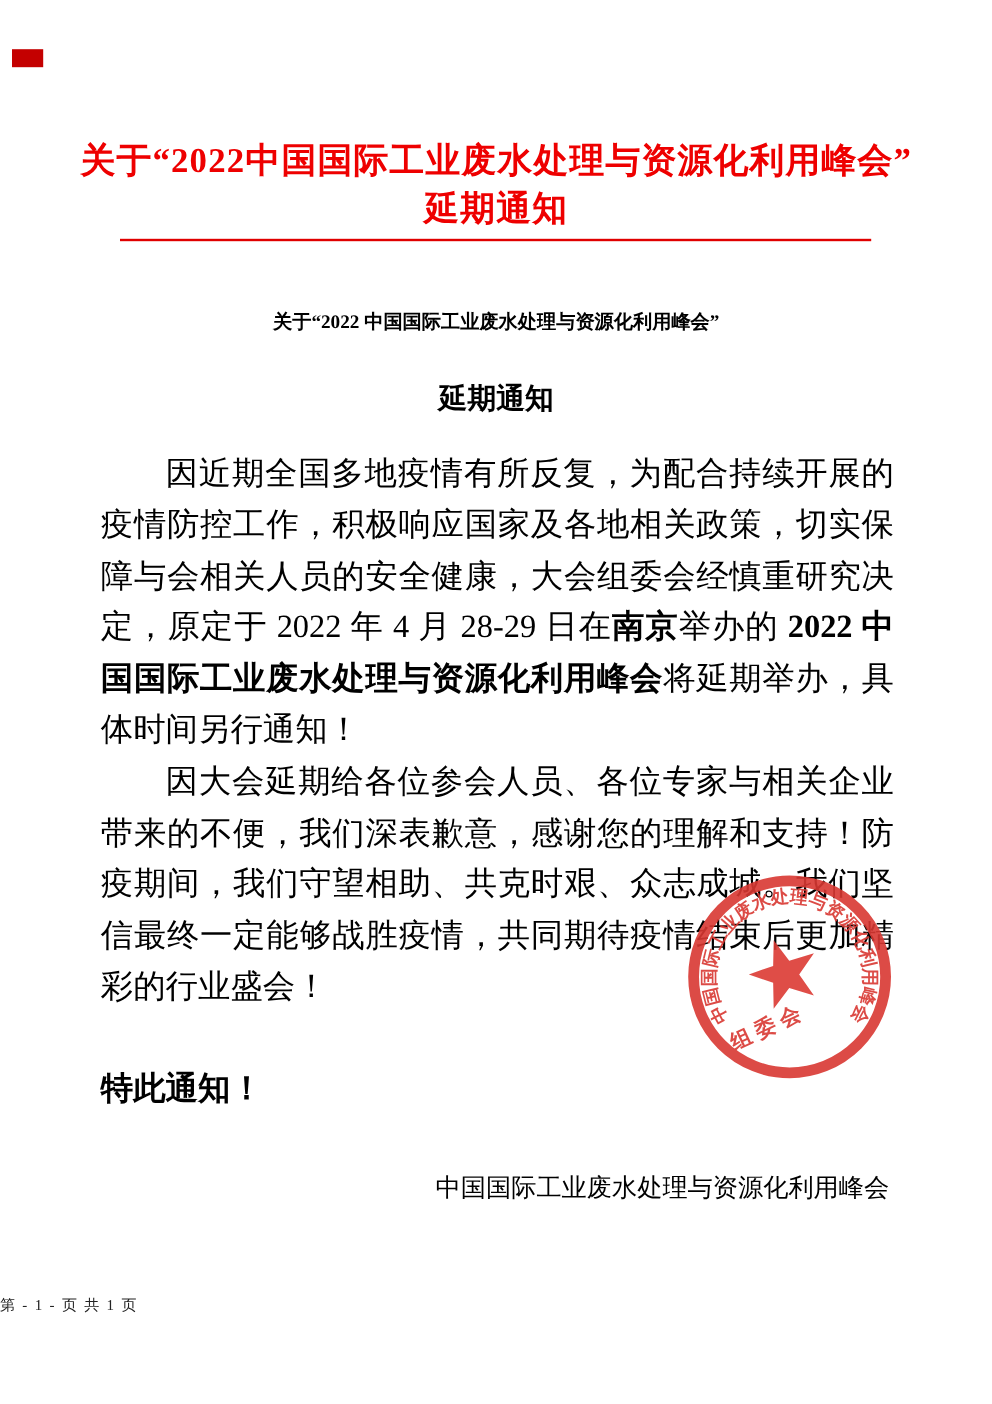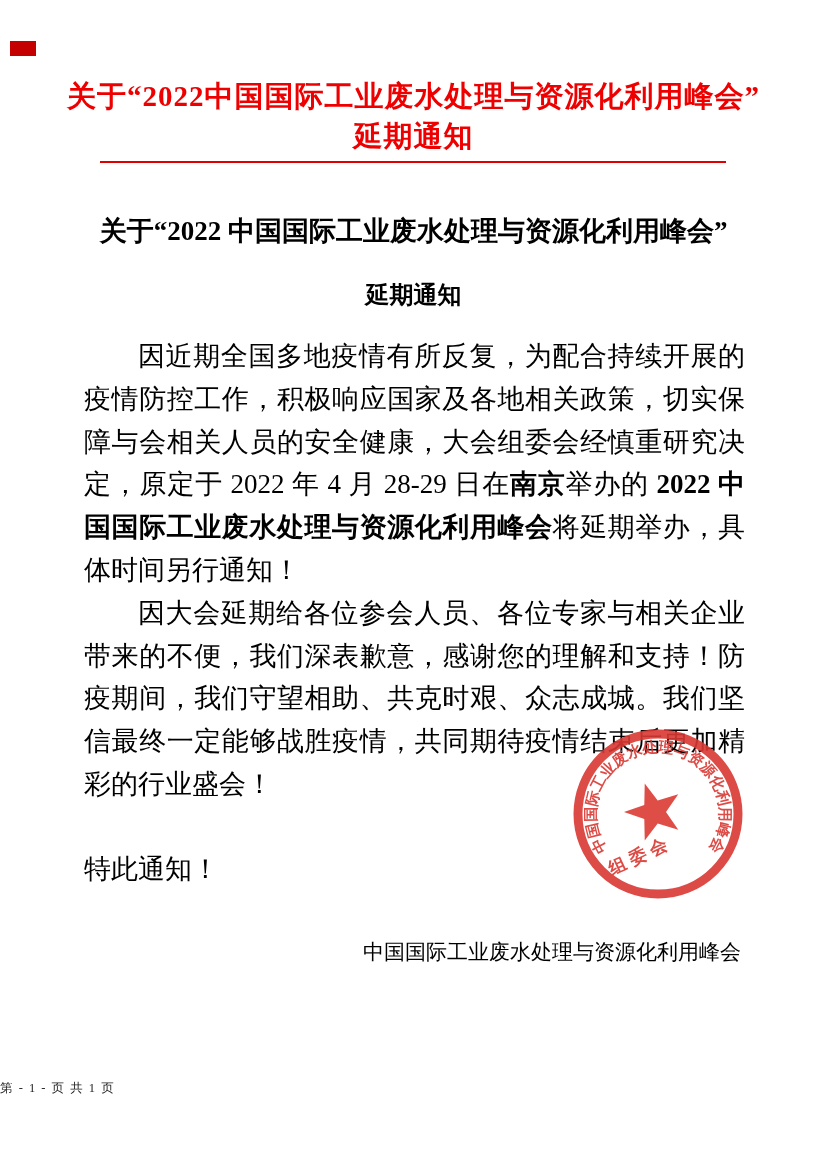--- a/index.html
+++ b/index.html
@@ -6,42 +6,42 @@
   body{
     width:827px;height:1170px;position:relative;overflow:hidden;
     font-family:"Liberation Serif","DejaVu Serif",serif;
     color:#000;
   }
   .red-mark{
     position:absolute;left:10px;top:41px;width:26px;height:15px;
     background:#c40000;
   }
   .red-header{
-    padding-top:76px;text-align:center;
+    padding-top:114px;text-align:center;
     color:#ee0000;font-weight:bold;font-size:29px;line-height:40px;
     letter-spacing:1px;
   }
   .red-rule{
     width:626px;margin:5px 101px 0 100px;height:0;
     border-top:2px solid #e00000;
   }
   .doc-title{
     margin-top:54px;text-align:center;
-    font-size:27px;font-weight:bold;line-height:28px;
+    font-size:16px;font-weight:bold;line-height:28px;
   }
   .doc-subtitle{
     margin-top:36px;text-align:center;
     font-size:24px;font-weight:bold;line-height:28px;
   }
   .body-text{
     margin:26px 82px 0 84px;
     font-size:27px;line-height:42.8px;text-align:justify;
   }
   .body-text p{margin:0;text-indent:2em;}
-  .body-text .notice{margin-top:42px;text-indent:0;}
+  .body-text .notice{margin-top:42px;text-indent:0;font-weight:bold;}
   .signature-block{
     margin:40px 82px 0 84px;text-align:right;
     font-size:21px;line-height:42.8px;padding-right:4px;
   }
   .signature-block div{white-space:nowrap;}
   .stamp{
     position:absolute;left:572px;top:729px;width:172px;height:172px;
     opacity:0.9;
   }
   .footer{

